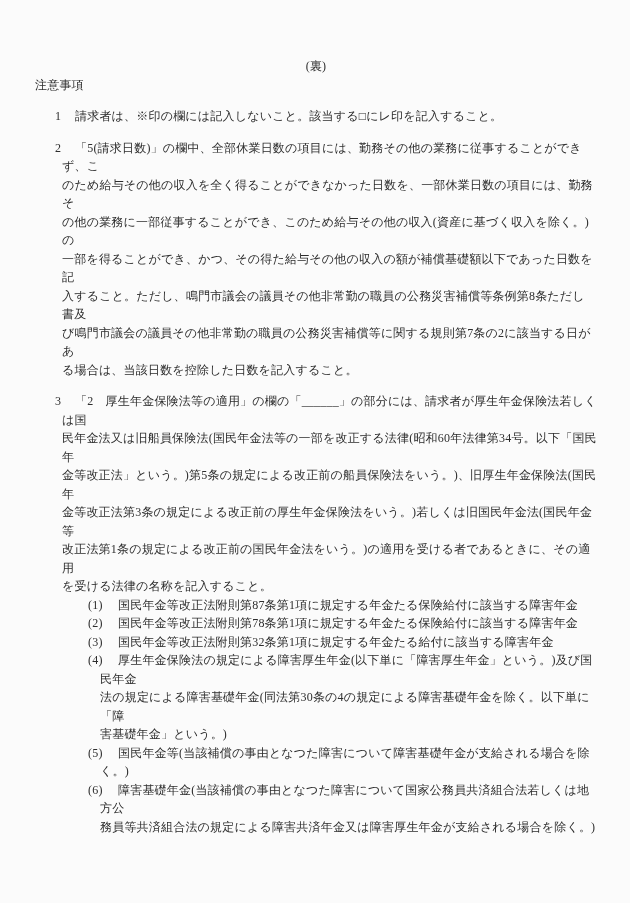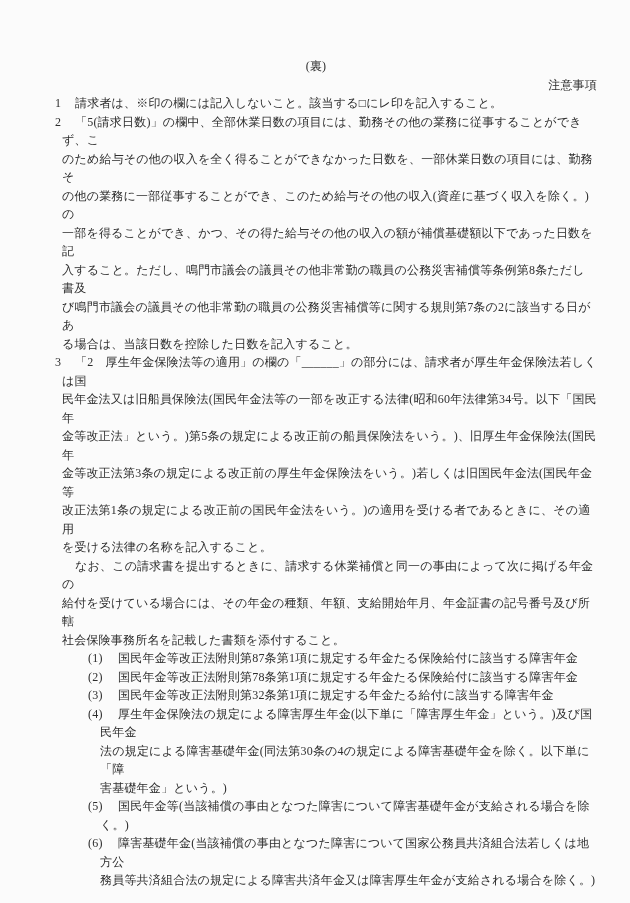--- a/index.html
+++ b/index.html
@@ -13,24 +13,24 @@
     position: relative;
     box-sizing: border-box;
     width: 630px; height: 903px;
     padding: 57px 33px 0 35px;
     overflow: hidden;
     font-size: 12px;
     line-height: 18.5px;
     letter-spacing: 0.2px;
   }
   .side-label { text-align: center; }
-  .heading { text-align: right; }
+  .heading { text-align: left; }
   .note { position: relative; margin-left: 27px; }
   .note-num { position: absolute; left: -7px; top: 0; }
-  .note-text { white-space: pre-wrap; text-indent: 13px; }
+  .note-text { white-space: pre-wrap; text-indent: 13px; margin-top: 13px; }
   .sub-item { position: relative; margin-left: 38px; }
   .sub-num { position: absolute; left: -12px; top: 0; }
   .sub-text { white-space: pre-wrap; text-indent: 18px; }
 </style>
 </head>
 <body>
 
 <div class="page">
 
   <div class="side-label">(裏)</div>
@@ -54,23 +54,20 @@
   </div>
 
   <div class="note">
     <span class="note-num">3</span>
     <div class="note-text">「2　厚生年金保険法等の適用」の欄の「______」の部分には、請求者が厚生年金保険法若しくは国
 民年金法又は旧船員保険法(国民年金法等の一部を改正する法律(昭和60年法律第34号。以下「国民年
 金等改正法」という。)第5条の規定による改正前の船員保険法をいう。)、旧厚生年金保険法(国民年
 金等改正法第3条の規定による改正前の厚生年金保険法をいう。)若しくは旧国民年金法(国民年金等
 改正法第1条の規定による改正前の国民年金法をいう。)の適用を受ける者であるときに、その適用
 を受ける法律の名称を記入すること。</div>
-    <div class="note-text">なお、この請求書を提出するときに、請求する休業補償と同一の事由によって次に掲げる年金の
-給付を受けている場合には、その年金の種類、年額、支給開始年月、年金証書の記号番号及び所轄
-社会保険事務所名を記載した書類を添付すること。</div>
 
     <div class="sub-item">
       <span class="sub-num">(1)</span>
       <div class="sub-text">国民年金等改正法附則第87条第1項に規定する年金たる保険給付に該当する障害年金</div>
     </div>
     <div class="sub-item">
       <span class="sub-num">(2)</span>
       <div class="sub-text">国民年金等改正法附則第78条第1項に規定する年金たる保険給付に該当する障害年金</div>
     </div>
     <div class="sub-item">

